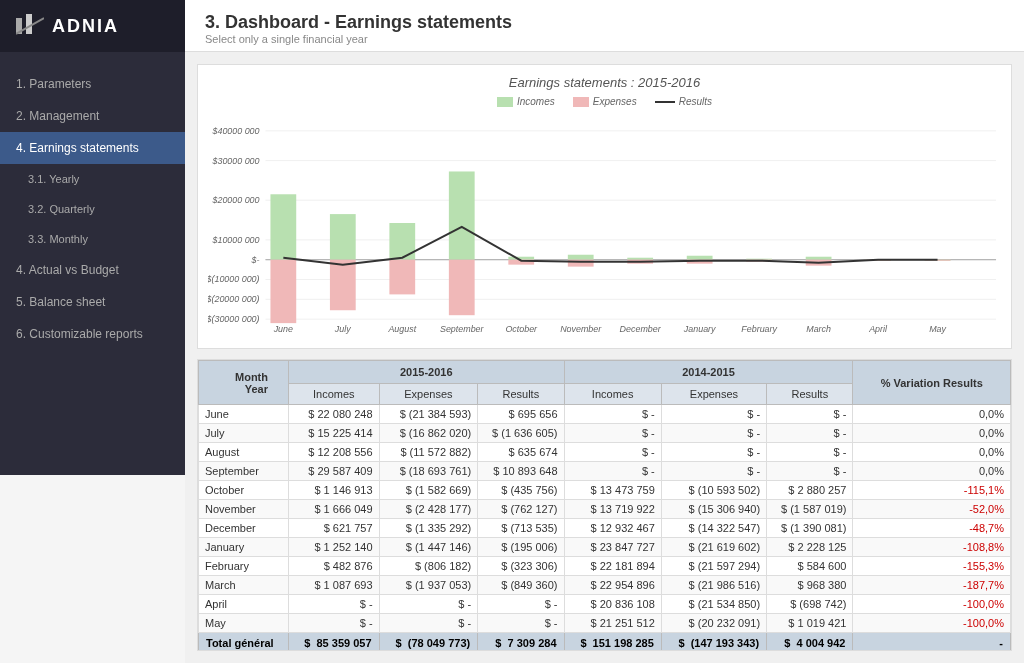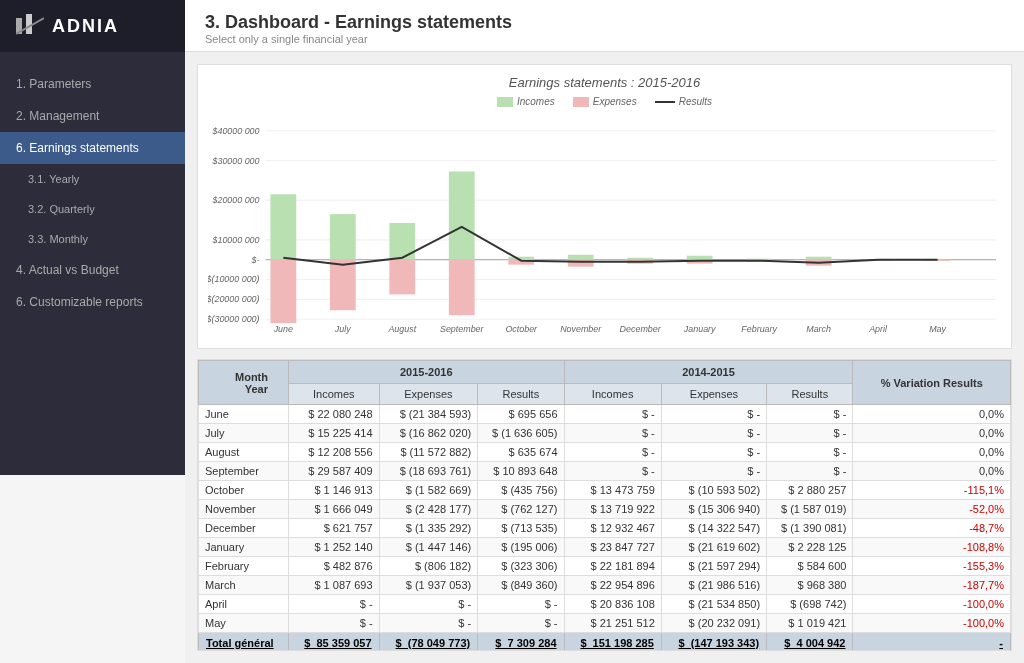--- a/index.html
+++ b/index.html
@@ -134,45 +134,45 @@
       padding: 3px 6px;
       color: #333;
     }
     tbody tr:nth-child(even) { background: #f9f9f9; }
     tbody tr:nth-child(odd) { background: #fff; }
     tfoot tr td {
       background: #c8d4e0;
       font-weight: bold;
       border: 1px solid #bbb;
       padding: 4px 7px;
-      text-decoration: underline;
     }
     .num { text-align: right; }
     .total-row td { background: #c8d4e0 !important; font-weight: bold; }
   </style>
 </head>
 <body>
 
 <div id="sidebar">
   <div id="sidebar-logo">
     <svg class="logo-icon" viewBox="0 0 28 24" fill="none">
       <rect x="0" y="4" width="6" height="16" fill="#aaa"></rect>
       <rect x="10" y="0" width="6" height="20" fill="#ccc"></rect>
       <line x1="0" y1="20" x2="28" y2="4" stroke="#888" stroke-width="2"></line>
     </svg>
     <span class="logo-text">ADNIA</span>
   </div>
   <div class="nav-spacer"></div>
   <div class="nav-item">1. Parameters</div>
   <div class="nav-item">2. Management</div>
-  <div class="nav-item active">6. Earnings statements</div>
+  <div class="nav-item active">4. Earnings statements</div>
   <div class="nav-item sub">3.1. Yearly</div>
   <div class="nav-item sub">3.2. Quarterly</div>
   <div class="nav-item sub">3.3. Monthly</div>
   <div class="nav-item">4. Actual vs Budget</div>
+  <div class="nav-item">5. Balance sheet</div>
   <div class="nav-item">6. Customizable reports</div>
 </div>
 
 <div id="main">
   <div id="header">
     <h1>3. Dashboard - Earnings statements</h1>
     <p>Select only a single financial year</p>
   </div>
 
   <div id="chart-area">

